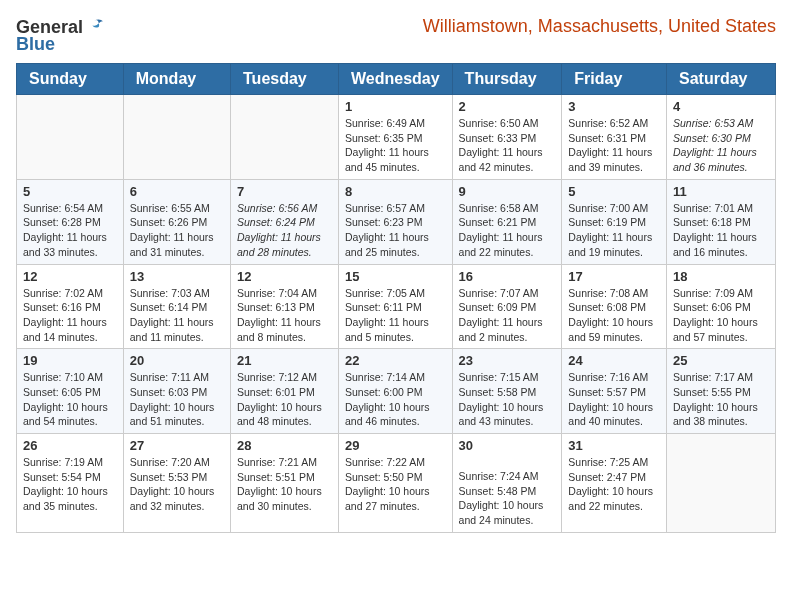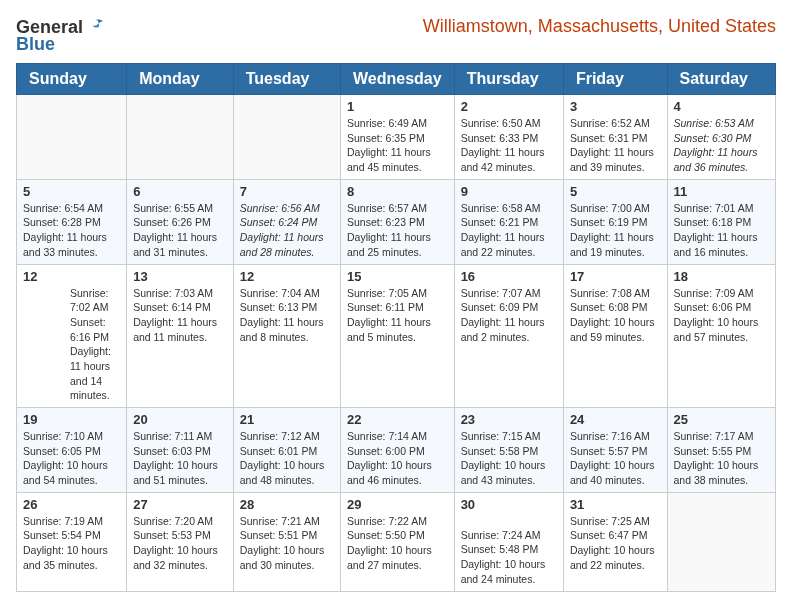--- a/index.html
+++ b/index.html
@@ -187,21 +187,21 @@
         <td>
           <span class="day-number">11</span>
           <div class="day-info" style="white-space: pre-line;">Sunrise: 7:01 AM
 Sunset: 6:18 PM
 Daylight: 11 hours and 16 minutes.</div>
         </td>
       </tr>
       <tr>
         <td>
           <span class="day-number">12</span>
-          <div class="day-info" style="white-space: pre-line; margin-left: 47px;">Sunrise: 7:02 AM
+          <div class="day-info" style="white-space: pre-line;">Sunrise: 7:02 AM
 Sunset: 6:16 PM
 Daylight: 11 hours and 14 minutes.</div>
         </td>
         <td>
           <span class="day-number">13</span>
           <div class="day-info" style="white-space: pre-line;">Sunrise: 7:03 AM
 Sunset: 6:14 PM
 Daylight: 11 hours and 11 minutes.</div>
         </td>
         <td>
@@ -306,19 +306,19 @@
         </td>
         <td>
           <span class="day-number">30</span>
           <div class="day-info" style="white-space: pre-line; margin-top: 16px;">Sunrise: 7:24 AM
 Sunset: 5:48 PM
 Daylight: 10 hours and 24 minutes.</div>
         </td>
         <td>
           <span class="day-number">31</span>
           <div class="day-info" style="white-space: pre-line;">Sunrise: 7:25 AM
-Sunset: 6:47 PM
+Sunset: 2:47 PM
 Daylight: 10 hours and 22 minutes.</div>
         </td>
         <td class="empty"></td>
       </tr>
     </tbody>
 </table>
 
 </body></html>

